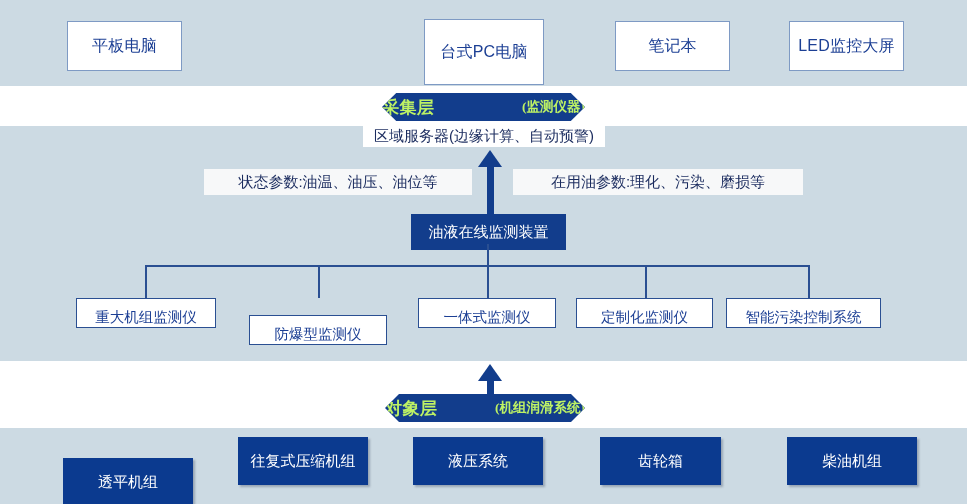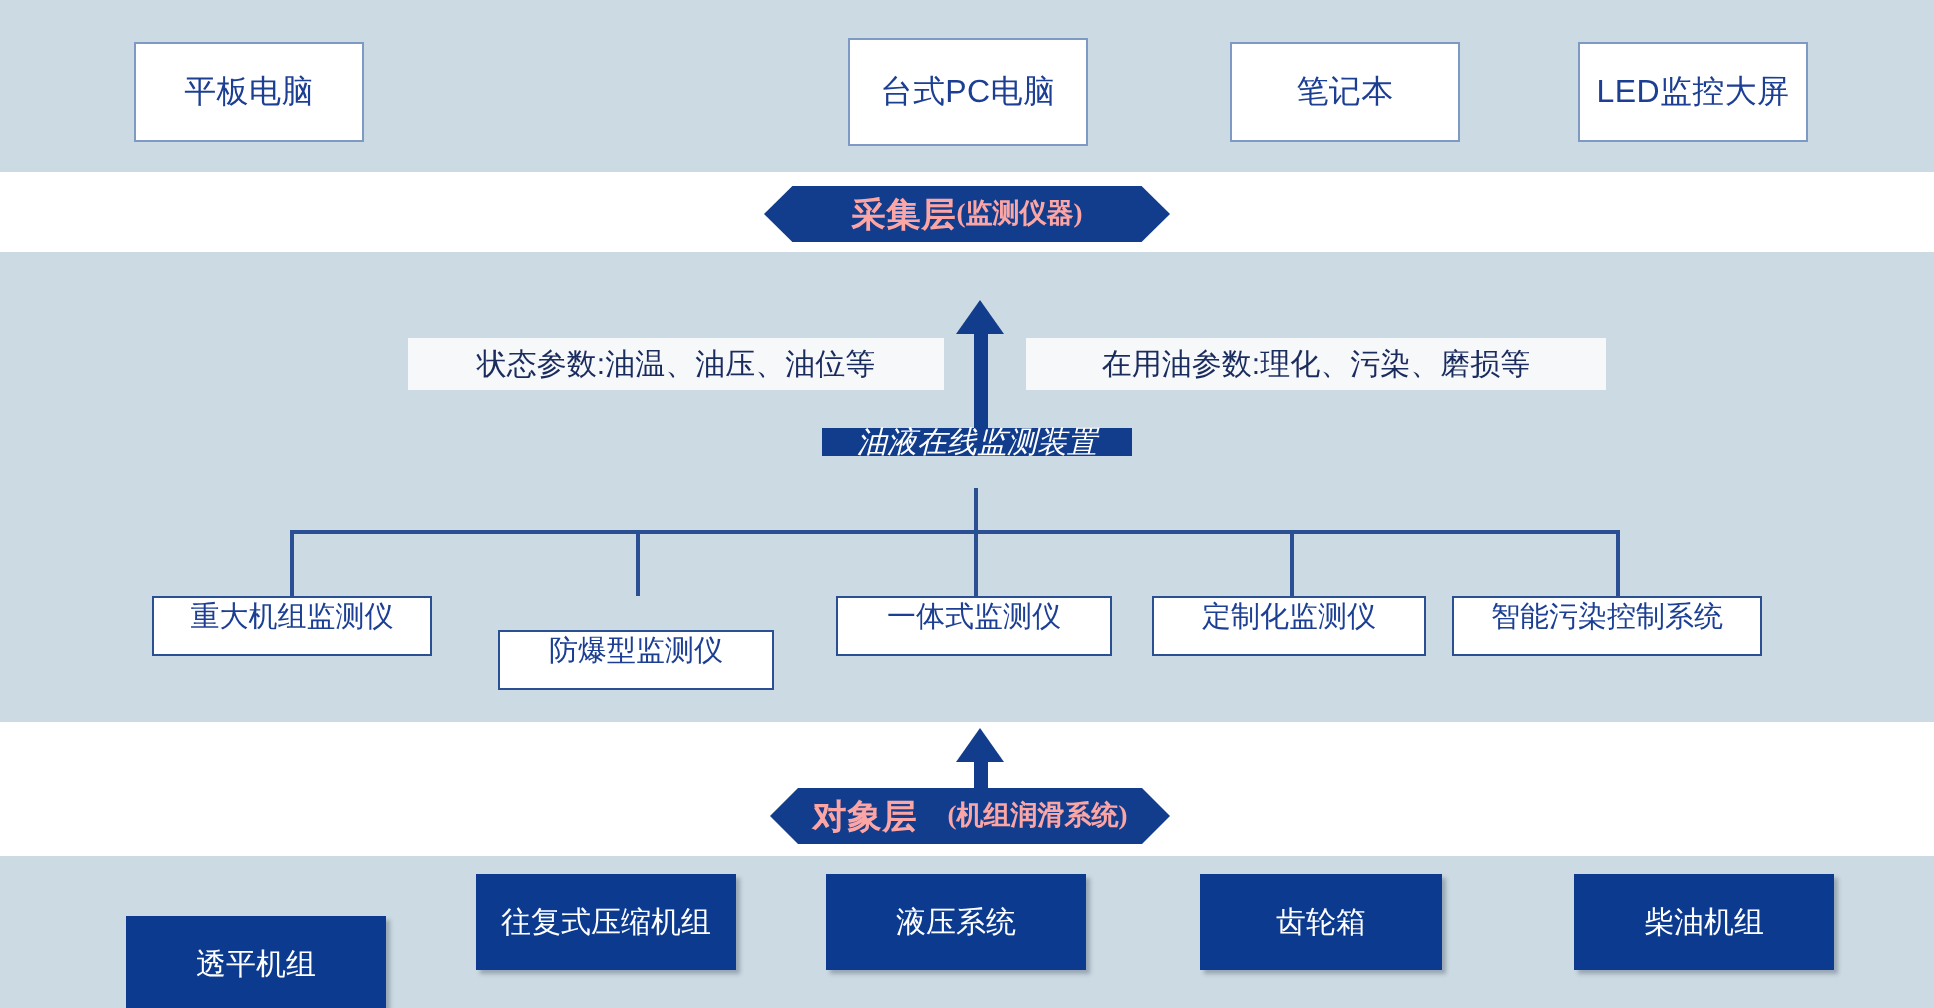--- a/index.html
+++ b/index.html
@@ -53,24 +53,24 @@
     color: #1c3f94;
     font-size: 16px;
     letter-spacing: 0.2px;
     white-space: nowrap;
   }
 
   
   .banner {
     position: absolute;
     background: #123d8c;
-    color: #fca5a5;
-    display: flex;
-    align-items: center;
-    justify-content: center;
+    color: #bef264;
+    display: flex;
+    align-items: center;
+    justify-content: space-between;
     -webkit-clip-path: polygon(0% 50%, 7% 0%, 93% 0%, 100% 50%, 93% 100%, 7% 100%);
     clip-path: polygon(0% 50%, 7% 0%, 93% 0%, 100% 50%, 93% 100%, 7% 100%);
     white-space: nowrap;
   }
   .banner .big {
     font-size: 17px;
     font-weight: bold;
     letter-spacing: 0.5px;
   }
   .banner .small {
@@ -119,21 +119,21 @@
 
   
   .leaf-box {
     position: absolute;
     box-sizing: border-box;
     background: #ffffff;
     border: 1.5px solid #2a4f92;
     color: #1c3f94;
     font-size: 14.5px;
     display: flex;
-    align-items: flex-start;
+    align-items: flex-end;
     justify-content: center;
     white-space: nowrap;
   }
 
   
   .object-box {
     position: absolute;
     box-sizing: border-box;
     background: #0b3a8f;
     color: #ffffff;
@@ -176,47 +176,50 @@
 <div id="diagram">
 
   <div class="band band-top"></div>
   <div class="white-strip"></div>
   <div class="band band-mid"></div>
   <div class="band band-bottom"></div>
 
   <div class="client-box" style="left:67px;  top:21px; width:115px; height:50px;">
     <span>平板电脑</span>
   </div>
-  <div class="client-box" style="left:424px; top:19px; width:120px; height:54px;">
+  <div class="client-box" style="left:424px; top:19px; width:120px; height:66px;">
     <span>台式PC电脑</span>
   </div>
   <div class="client-box" style="left:615px; top:21px; width:115px; height:50px;">
     <span>笔记本</span>
   </div>
   <div class="client-box" style="left:789px; top:21px; width:115px; height:50px;">
     <span>LED监控大屏</span>
   </div>
 
   <div class="banner" style="left:382px; top:93px; width:203px; height:28px;">
     <span class="big">采集层</span>
     <span class="small">(监测仪器)</span>
   </div>
 
+  <div class="caption-strip" style="left:363px; top:125px; width:242px; height:22px;">
+    <span>区域服务器(边缘计算、自动预警)</span>
+  </div>
 
   <div class="arrow-shaft" style="left:487px; top:166px; height:48px;"></div>
   <div class="arrow-head" style="left:478px; top:150px;"></div>
 
   <div class="param-label" style="left:513px; top:169px; width:290px; height:26px;">
     <span>在用油参数:理化、污染、磨损等</span>
   </div>
   <div class="param-label" style="left:204px; top:169px; width:268px; height:26px;">
     <span>状态参数:油温、油压、油位等</span>
   </div>
 
-  <div class="hub-box" style="left:411px; top:214px; width:155px; height:14px;font-style:italic;">
+  <div class="hub-box" style="left:411px; top:214px; width:155px; height:36px;">
     <span>油液在线监测装置</span>
   </div>
 
   <div class="vline" style="left:487px; top:244px; height:22px;"></div>
 
   <div class="hline" style="left:146px; top:265px; width:664px;"></div>
 
   <div class="vline" style="left:145px; top:265px; height:33px;"></div>
   <div class="vline" style="left:318px; top:265px; height:33px;"></div>
   <div class="vline" style="left:487px; top:265px; height:33px;"></div>

